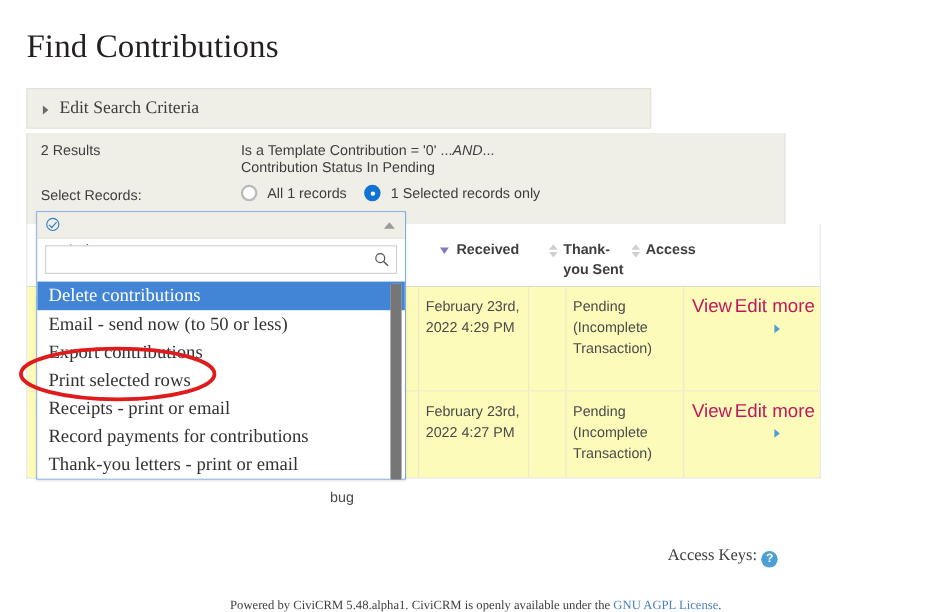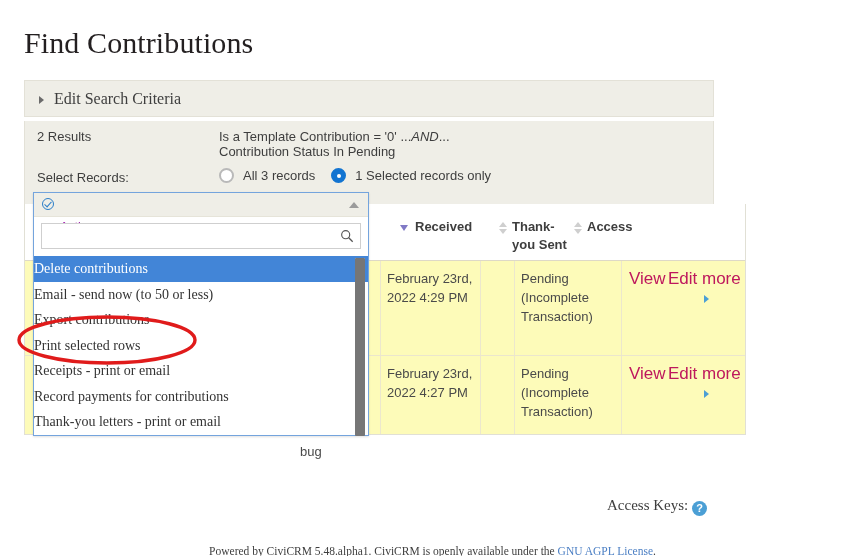--- a/index.html
+++ b/index.html
@@ -12,21 +12,21 @@
 
   
   .page-title{
     position:absolute;left:24px;top:26px;
     font-family:"Liberation Serif", serif;
     font-size:30px;font-weight:400;color:#231f20;letter-spacing:.1px;
   }
 
   
   .crit-bar{
-    position:absolute;left:24px;top:80px;width:690px;height:37px;
+    position:absolute;left:24px;top:80px;width:568px;height:37px;
     background:#efeee7;border:1px solid #e3e1d7;box-sizing:border-box;
   }
   .crit-bar .tri{
     position:absolute;left:14px;top:15px;width:0;height:0;
     border-left:5px solid #6b6b6b;border-top:4px solid transparent;border-bottom:4px solid transparent;
   }
   .crit-bar .txt{
     position:absolute;left:29px;top:9px;
     font-family:"Liberation Serif", serif;font-size:16px;color:#3e3e3e;
   }
@@ -116,22 +116,22 @@
   .dd-search{padding:6px 7px 7px 7px;background:#fff;}
   .dd-search-wrap{position:relative;height:26px;border:1px solid #cfcfcf;background:#fff;box-sizing:border-box;}
   .dd-search-wrap input{
     position:absolute;left:0;top:0;width:100%;height:100%;border:0;outline:none;
     background:transparent;padding:0 26px 0 6px;box-sizing:border-box;
     font-family:"Liberation Sans", sans-serif;font-size:13px;color:#333;
   }
   .mag{position:absolute;right:6px;top:5px;width:14px;height:14px;}
   .dd-list{position:relative;background:#fff;max-height:206px;}
   .dd-item{
-    height:25.5px;line-height:25.5px;
-    font-family:"Liberation Serif", serif;font-size:14px;color:#333;
+    height:25.5px;line-height:25.5px;padding-left:10px;
+    font-family:"Liberation Serif", serif;font-size:17px;color:#333;
     white-space:nowrap;overflow:hidden;
   }
   .dd-item.sel{background:#4285d7;color:#fff;}
   .dd-scroll-track{
     position:absolute;right:3px;top:2px;width:10px;bottom:2px;background:#dcdcdc;border-radius:1px;
   }
   .dd-scroll-thumb{
     position:absolute;right:3px;top:2px;width:10px;height:178px;background:#767676;border-radius:1px;
   }
 
@@ -170,21 +170,21 @@
 
   <div class="res-panel">
     <div class="lbl-results">2 Results</div>
     <div class="crit-text">
       <span>Is a Template Contribution = '0' ...</span><i>AND</i><span>...</span><br>
       <span>Contribution Status In Pending</span>
     </div>
     <div class="lbl-select">Select Records:</div>
     <div class="radio-row">
       <span class="radio"></span>
-      <span class="radio-lbl">All 3 records</span>
+      <span class="radio-lbl">All 1 records</span>
       <span class="radio on"></span>
       <span class="radio-lbl">1 Selected records only</span>
     </div>
   </div>
 
   <div class="tbl">
 
     <div class="tbl-head">
       <span class="sort-desc" style="left:375px;top:21px;"></span>
       <span class="th" style="left:390px;width:84px;">Received</span>

